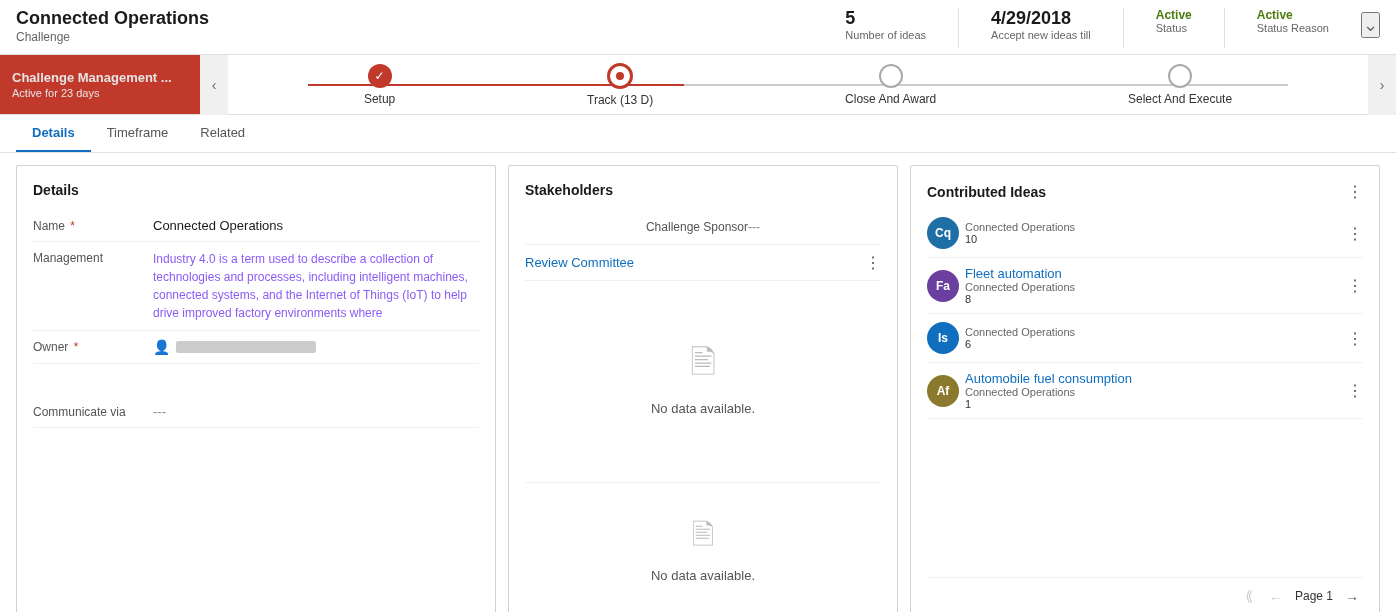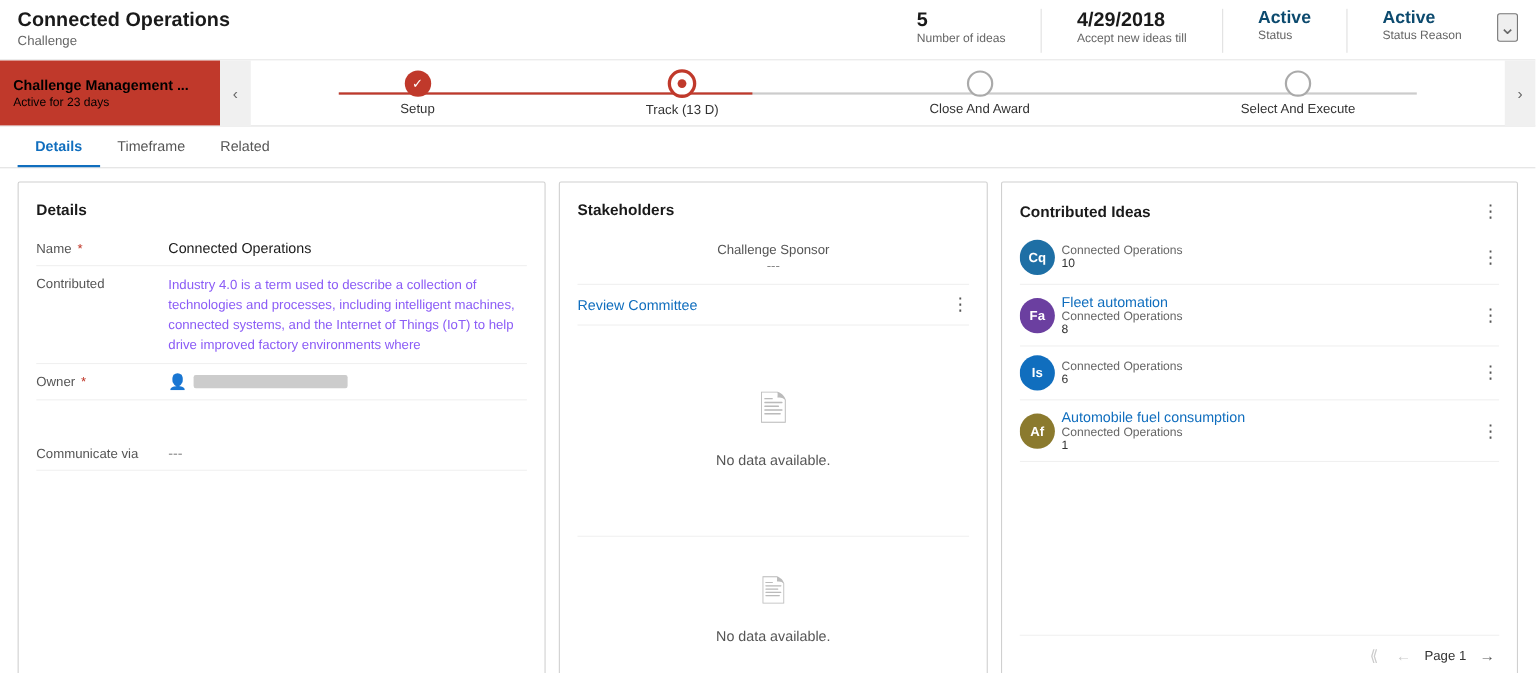--- a/index.html
+++ b/index.html
@@ -7,26 +7,26 @@
 
     
     .header { display: flex; align-items: flex-start; justify-content: space-between; padding: 8px 16px 6px 16px; border-bottom: 1px solid #e0e0e0; background: #fff; }
     .header-left { display: flex; flex-direction: column; }
     .header-title { font-size: 18px; font-weight: 600; color: #1a1a1a; }
     .header-subtitle { font-size: 12px; color: #666; margin-top: 1px; }
     .header-right { display: flex; align-items: flex-start; gap: 32px; }
     .header-stat { display: flex; flex-direction: column; align-items: flex-start; }
     .header-stat-value { font-size: 18px; font-weight: 600; color: #1a1a1a; }
     .header-stat-label { font-size: 11px; color: #666; }
-    .header-stat-status { font-size: 16px; font-weight: 600; color: #0c4a6e; }
+    .header-stat-status { font-size: 12px; font-weight: 600; color: #4d7c0f; }
     .chevron-down { font-size: 18px; color: #666; margin-top: 4px; cursor: pointer; }
 
     
     .progress-section { display: flex; align-items: center; background: #fff; border-bottom: 1px solid #e0e0e0; height: 60px; }
-    .challenge-badge { background: #c0392b; color: #000000; padding: 6px 12px; height: 100%; display: flex; flex-direction: column; justify-content: center; min-width: 200px; position: relative; }
+    .challenge-badge { background: #c0392b; color: #e5e5e5; padding: 6px 12px; height: 100%; display: flex; flex-direction: column; justify-content: center; min-width: 200px; position: relative; }
     .challenge-badge-title { font-size: 13px; font-weight: 600; white-space: nowrap; overflow: hidden; text-overflow: ellipsis; max-width: 180px; }
     .challenge-badge-sub { font-size: 11px; margin-top: 2px; }
     .nav-arrow { width: 28px; height: 60px; display: flex; align-items: center; justify-content: center; background: #f0f0f0; border: none; cursor: pointer; color: #666; font-size: 14px; }
     .progress-track { flex: 1; display: flex; align-items: center; justify-content: space-around; padding: 0 40px; position: relative; }
     .progress-line { position: absolute; top: 50%; left: 80px; right: 80px; height: 2px; background: #ccc; transform: translateY(-50%); z-index: 0; }
     .progress-line-filled { position: absolute; top: 50%; left: 80px; width: 33%; height: 2px; background: #c0392b; transform: translateY(-50%); z-index: 1; }
     .step { display: flex; flex-direction: column; align-items: center; position: relative; z-index: 2; }
     .step-circle { width: 24px; height: 24px; border-radius: 50%; display: flex; align-items: center; justify-content: center; font-size: 12px; }
     .step-circle.done { background: #c0392b; color: #fff; }
     .step-circle.active { width: 26px; height: 26px; background: #fff; border: 3px solid #c0392b; color: #c0392b; display: flex; align-items: center; justify-content: center; }
@@ -53,21 +53,21 @@
     .detail-label { width: 120px; font-size: 12px; color: #555; flex-shrink: 0; padding-top: 1px; }
     .detail-required { color: #c0392b; margin-left: 2px; }
     .detail-value { font-size: 13px; color: #1a1a1a; flex: 1; }
     .detail-value.muted { color: #888; }
     .detail-desc { font-size: 12px; color: #8b5cf6; line-height: 1.5; }
     .owner-row { display: flex; align-items: center; gap: 6px; }
     .owner-icon { color: #106ebe; font-size: 14px; }
     .owner-name-blur { display: inline-block; width: 140px; height: 12px; background: #ccc; border-radius: 2px; }
 
     
-    .stakeholder-row { display: flex; align-items: center; justify-content: center; padding: 10px 0; border-bottom: 1px solid #f0f0f0; flex-direction: column; }
+    .stakeholder-row { display: flex; align-items: center; justify-content: center; padding: 10px 0; border-bottom: 1px solid #f0f0f0; }
     .stakeholder-label { font-size: 12px; color: #555; }
     .stakeholder-value { font-size: 12px; color: #888; }
     .review-committee-row { display: flex; align-items: center; justify-content: space-between; padding: 8px 0; border-bottom: 1px solid #f0f0f0; }
     .review-committee-label { font-size: 13px; color: #106ebe; font-weight: 500; }
     .no-data-container { display: flex; flex-direction: column; align-items: center; justify-content: center; flex: 1; color: #888; gap: 8px; }
     .no-data-icon { font-size: 32px; color: #bbb; }
     .no-data-text { font-size: 13px; color: #555; }
     .three-dot { color: #555; cursor: pointer; font-size: 16px; }
 
     
@@ -171,21 +171,21 @@
 
     <div class="detail-row">
       <span class="detail-label">
         <span>Name</span>
         <span class="detail-required">*</span>
       </span>
       <span class="detail-value">Connected Operations</span>
     </div>
 
     <div class="detail-row" style="align-items:flex-start;">
-      <span class="detail-label">Contributed</span>
+      <span class="detail-label">Management</span>
       <span class="detail-value detail-desc">Industry 4.0 is a term used to describe a collection of technologies and processes, including intelligent machines, connected systems, and the Internet of Things (IoT) to help drive improved factory environments where</span>
     </div>
 
     <div class="detail-row">
       <span class="detail-label">
         <span>Owner</span>
         <span class="detail-required">*</span>
       </span>
       <span class="detail-value">
         <span class="owner-row">

